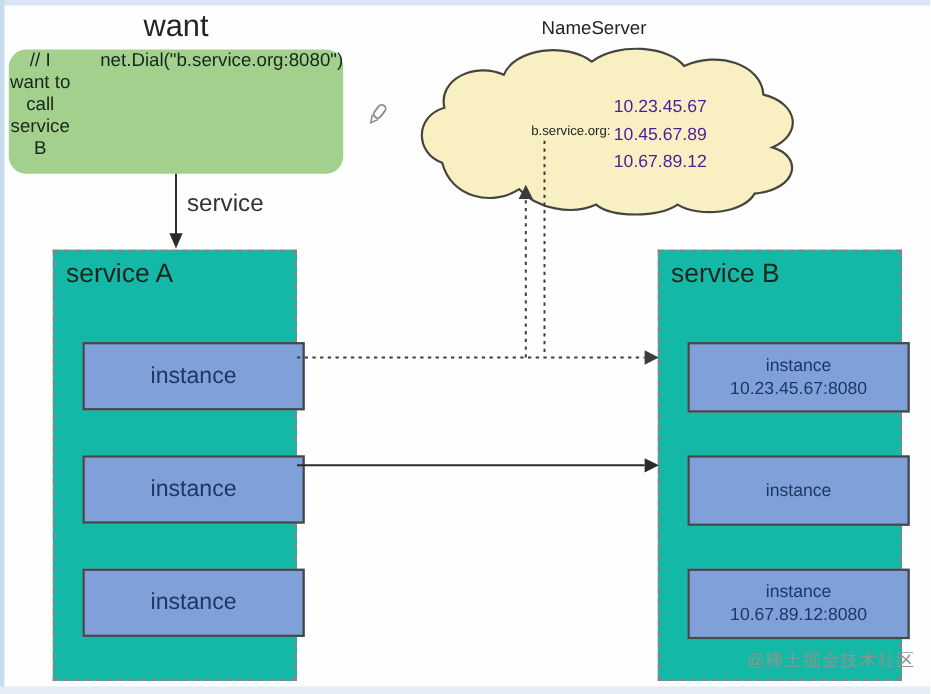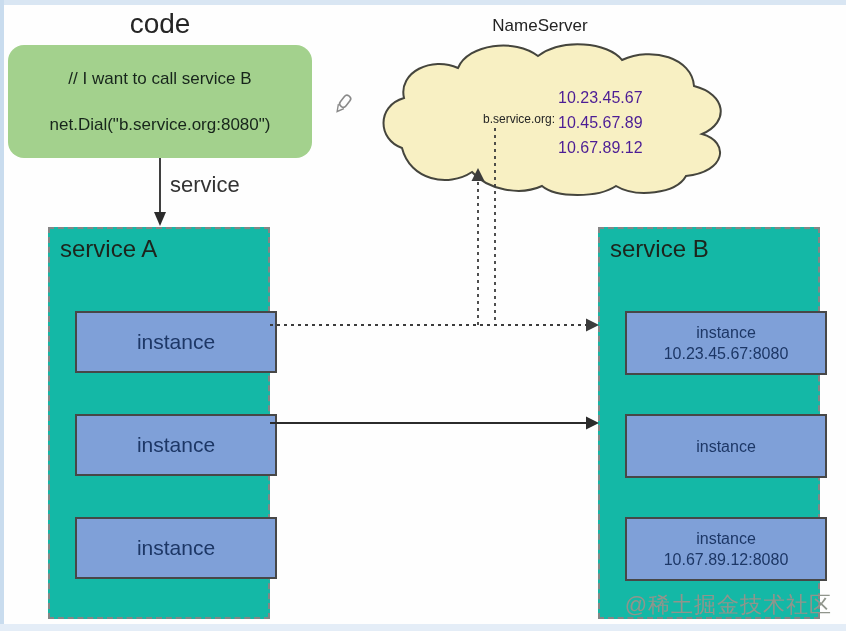--- a/index.html
+++ b/index.html
@@ -10,21 +10,21 @@
   }
   .edge-top{position:absolute;left:0;top:0;width:846px;height:5px;background:#d9e6f3;}
   .edge-left{position:absolute;left:0;top:0;width:4px;height:631px;background:#c9dcee;}
   .edge-bottom{position:absolute;left:0;top:624px;width:846px;height:7px;background:#e4edf7;}
 
   .abs{position:absolute;}
 
   .code-title{left:70px;top:8px;width:180px;text-align:center;font-size:28px;color:#252525;}
   .green-box{
     left:8px;top:45px;width:304px;height:113px;border-radius:16px;
-    background:#a3d18d;display:flex;flex-direction:column;justify-content:center;
+    background:#a3d18d;display:flex;flex-direction:row;justify-content:center;
     gap:26px;text-align:center;color:#17251b;font-size:17px;
   }
   .deploy-label{left:170px;top:172px;font-size:22px;color:#333333;}
 
   .ns-title{left:455px;top:16px;width:170px;text-align:center;font-size:17px;color:#242424;}
   .cloud-domain{left:415px;top:112px;width:140px;text-align:right;font-size:12px;color:#242424;}
   .cloud-ips{left:558px;top:85px;font-size:16px;line-height:25px;color:#4c1d95;}
 
   .service-box{
     width:222px;height:392px;background:#14b8a6;
@@ -41,32 +41,32 @@
     color:#1d3766;
   }
   .inst-a{height:62px;font-size:21px;}
   .inst-b{height:64px;font-size:16px;line-height:21px;}
   .row1{top:82px;}
   .row2{top:185px;}
   .row3{top:288px;}
 
   .overlay-svg{position:absolute;left:0;top:0;pointer-events:none;}
 
-  .watermark{right:14px;top:590px;font-size:22px;color:#90958c;letter-spacing:1px;}
+  .watermark{right:14px;top:590px;font-size:16px;color:#90958c;letter-spacing:1px;}
 </style>
 </head>
 <body>
 
 <div class="canvas">
 
   <div class="edge-top"></div>
   <div class="edge-left"></div>
   <div class="edge-bottom"></div>
 
-  <div class="abs code-title">code</div>
+  <div class="abs code-title">want</div>
   <div class="abs green-box">
     <div>// I want to call service B</div>
     <div>net.Dial("b.service.org:8080")</div>
   </div>
   <div class="abs deploy-label">service</div>
 
   <div class="abs ns-title">NameServer</div>
 
   <div class="abs service-box service-a">
     <div class="service-title">service A</div>

